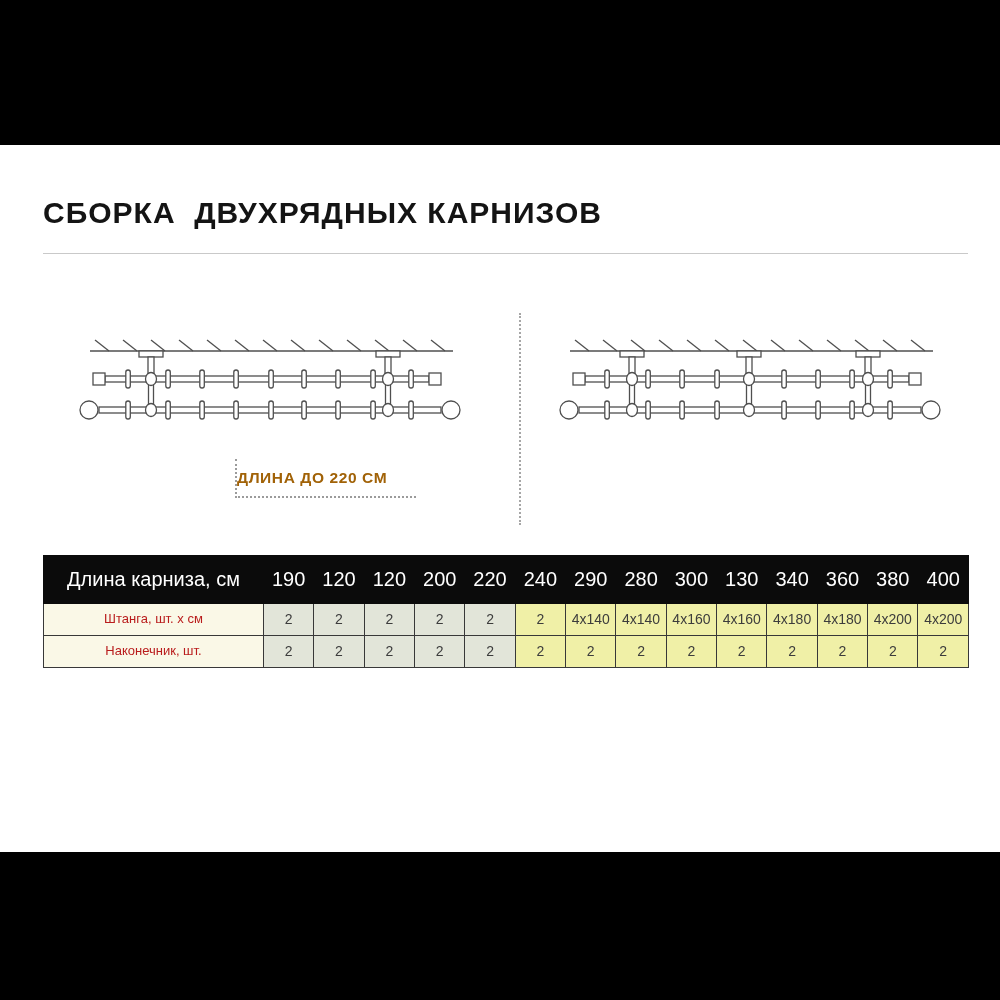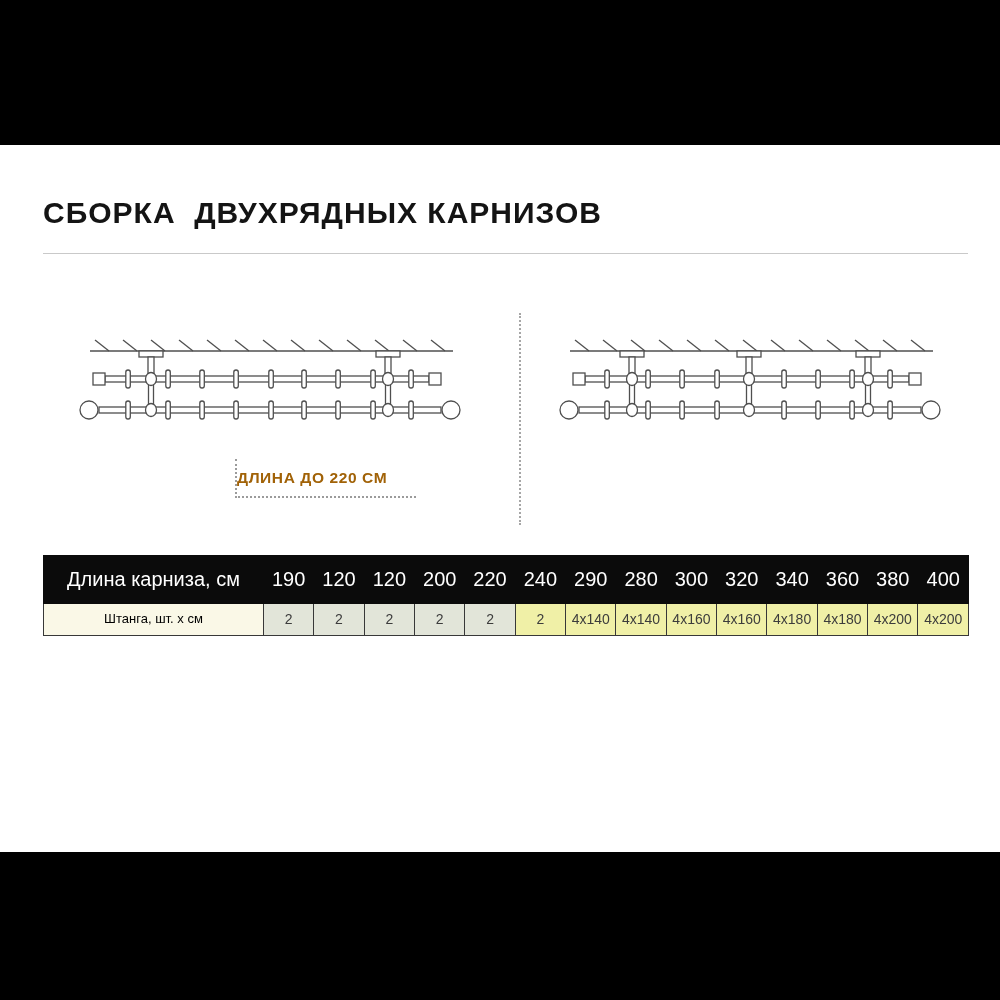--- a/index.html
+++ b/index.html
@@ -21,21 +21,21 @@
            display:flex;align-items:center;font-weight:700;font-size:15.5px;
            letter-spacing:.6px;color:#a16207;white-space:nowrap;}
   #dim-left{left:235px;width:181px;}
   #dim-right{left:733px;width:182px;}
 
   table.parts{position:absolute;left:43px;top:555px;width:926px;border-collapse:collapse;table-layout:fixed;}
   table.parts th,table.parts td{border:1px solid #383838;text-align:center;vertical-align:middle;}
   table.parts thead th{background:var(--header-bg,#0b0b0b);color:var(--header-tx,#ffffff);font-weight:500;
            font-size:20px;height:48px;border-color:#0b0b0b;padding:12px 2px;}
   table.parts th.lbl{width:220px;}
-  table.parts tbody th.lbl{background:var(--label-bg,#faf8e7);font-weight:400;font-size:13px;color:#000000;
+  table.parts tbody th.lbl{background:var(--label-bg,#faf8e7);font-weight:400;font-size:13px;color:#b91c1c;
            padding:7px 15px;white-space:pre-line;line-height:1.3;}
   table.parts tbody td{font-size:14px;color:#3c3c3c;padding:7px 2px;}
   table.parts td.g1{background:var(--g1,#e2e5d9);}
   table.parts td.g2{background:var(--g2,#f0f0a7);}
 
   .draw{stroke:#4f4f4f;stroke-width:1.3;fill:#ffffff;}
   .draw-line{stroke:#4f4f4f;stroke-width:1.3;fill:none;}
 </style>
 </head>
 <body>
@@ -198,21 +198,21 @@
         <th class="lbl">Длина карниза, см</th>
       <th>190</th>
           <th>120</th>
           <th>120</th>
           <th>200</th>
           <th>220</th>
           <th>240</th>
           <th>290</th>
           <th>280</th>
           <th>300</th>
-          <th>320</th>
+          <th>130</th>
           <th>340</th>
           <th>360</th>
           <th>380</th>
           <th>400</th>
         </tr>
     </thead>
     <tbody>
         <tr>
           <th class="lbl">Штанга, шт. x см</th>
           <td class="g1">2</td>
@@ -223,17 +223,34 @@
           <td class="g2">2</td>
           <td class="g2">4x140</td>
           <td class="g2">4x140</td>
           <td class="g2">4x160</td>
           <td class="g2">4x160</td>
           <td class="g2">4x180</td>
           <td class="g2">4x180</td>
           <td class="g2">4x200</td>
           <td class="g2">4x200</td>
         </tr>
+        <tr>
+          <th class="lbl">Наконечник, шт.</th>
+          <td class="g1">2</td>
+          <td class="g1">2</td>
+          <td class="g1">2</td>
+          <td class="g1">2</td>
+          <td class="g1">2</td>
+          <td class="g2">2</td>
+          <td class="g2">2</td>
+          <td class="g2">2</td>
+          <td class="g2">2</td>
+          <td class="g2">2</td>
+          <td class="g2">2</td>
+          <td class="g2">2</td>
+          <td class="g2">2</td>
+          <td class="g2">2</td>
+        </tr>
       </tbody>
   </table>
 
   <div class="bar bottom"></div>
 </div>
 
 </body></html>

